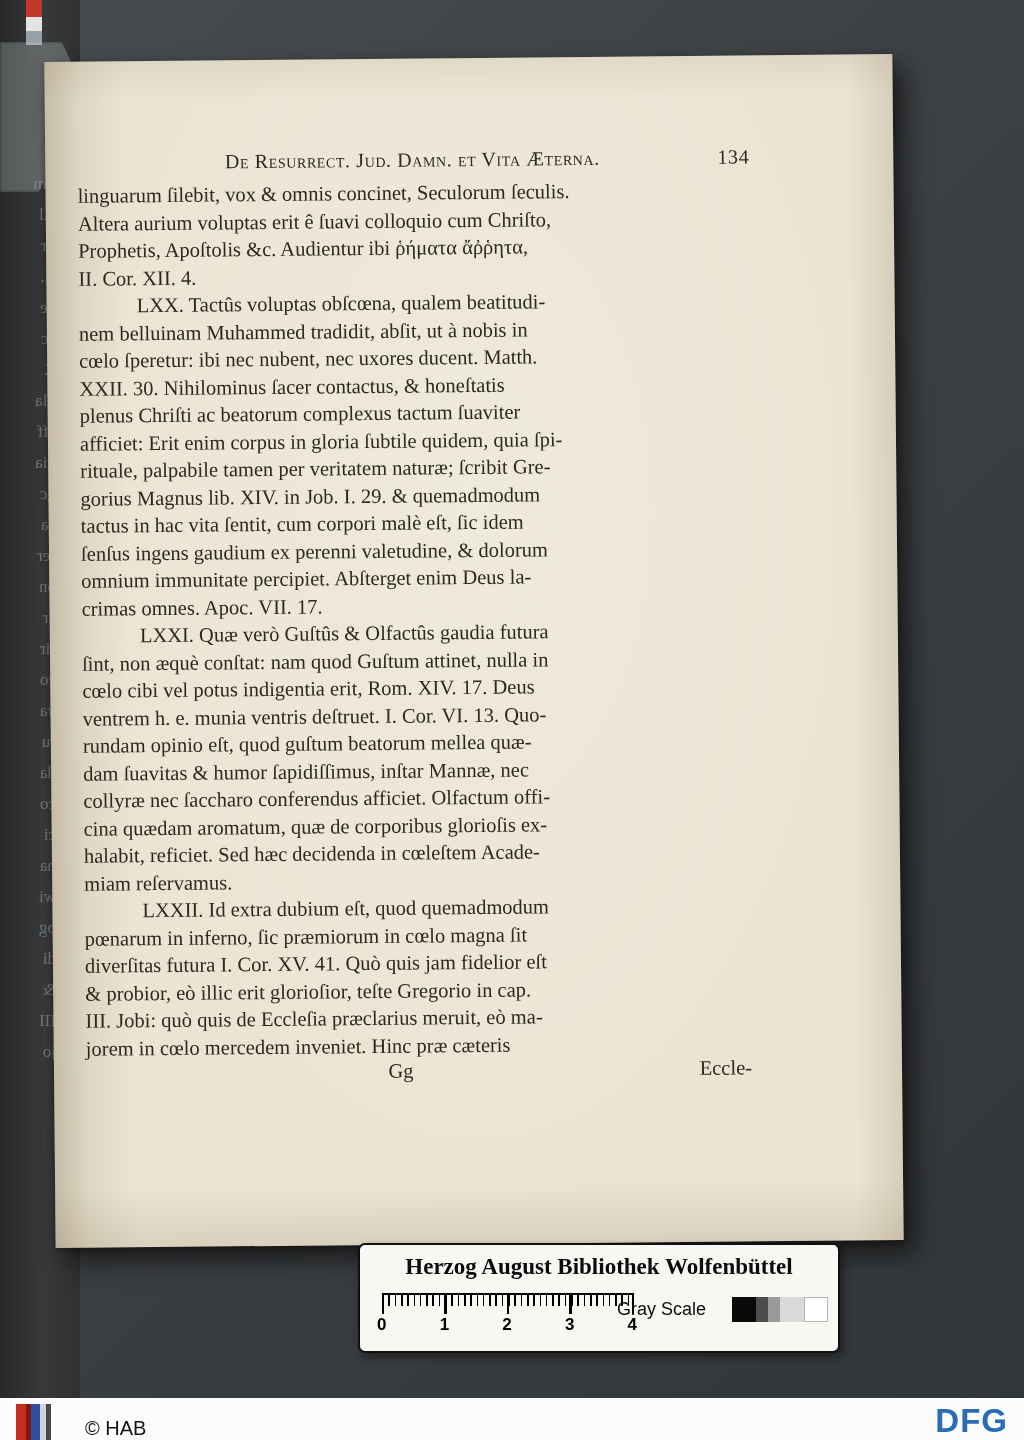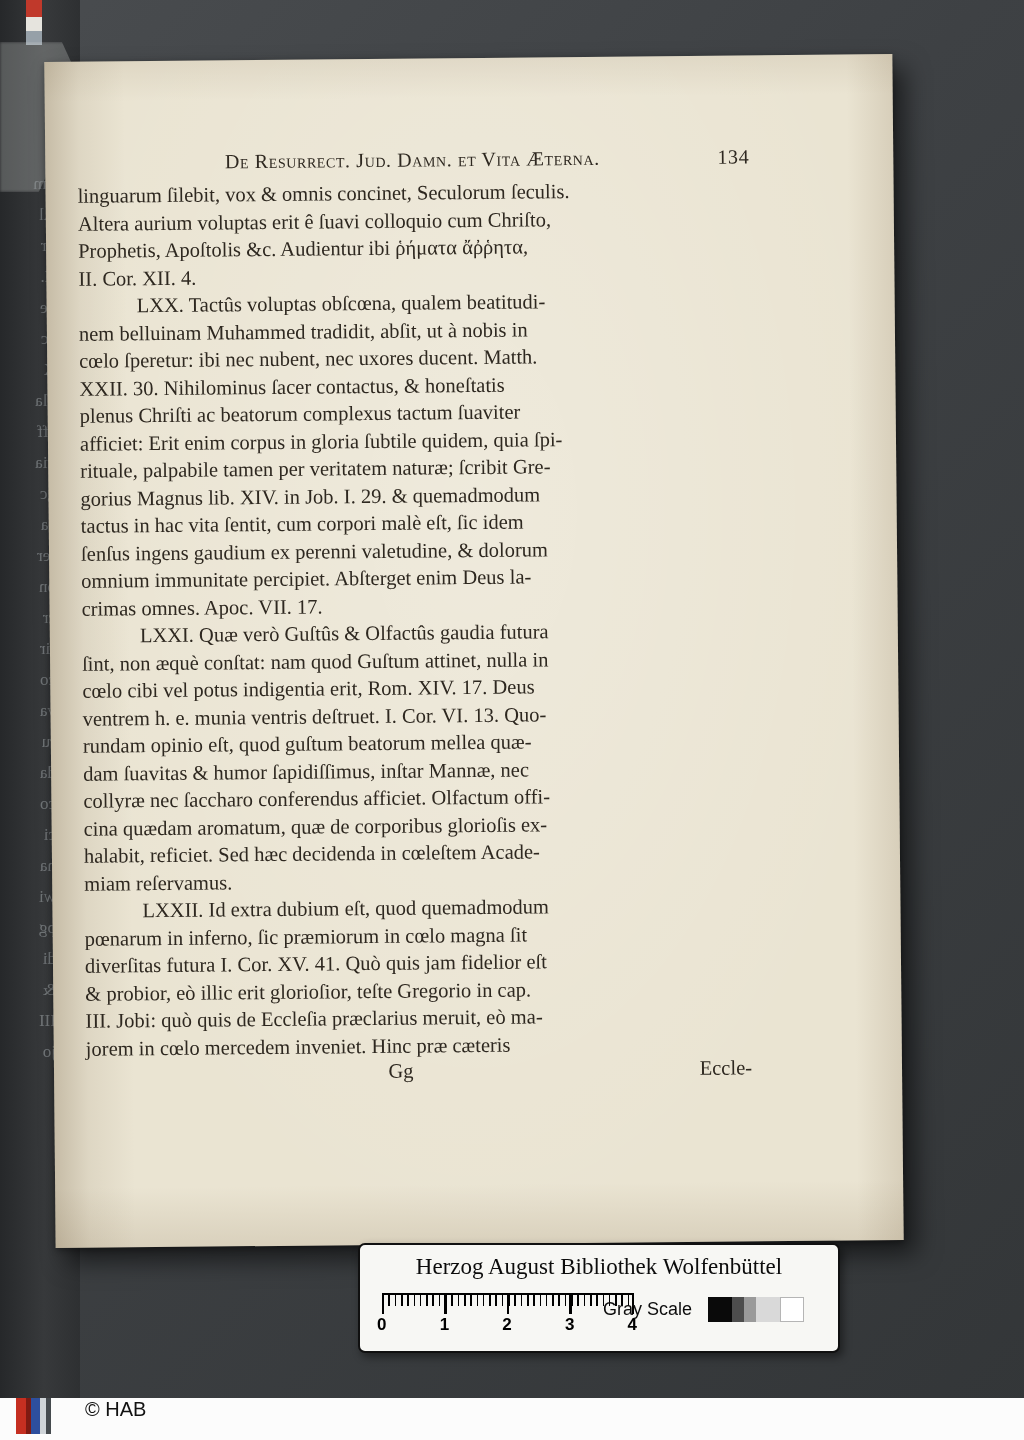--- a/index.html
+++ b/index.html
@@ -35,38 +35,38 @@
   .pghead-num{margin-left:16px;font-variant:normal;}
   .line{font-size:20.5px;line-height:27.5px;white-space:nowrap;}
   .line.indent{padding-left:58px;}
   .catchrow{position:relative;height:28px;font-size:20.5px;}
   .catch-center{position:absolute;left:45%;}
   .catch-right{position:absolute;right:6px;}
   
   .plate{position:absolute;left:358px;top:1243px;width:478px;height:106px;
     background:#f7f7f4;border:2px solid #101010;border-radius:7px;
     box-shadow:3px 4px 9px rgba(0,0,0,.45);}
-  .plate-title{text-align:center;font-weight:normal;font-size:23px;margin-top:9px;
+  .plate-title{text-align:center;font-weight:bold;font-size:23px;margin-top:9px;
     font-family:"Liberation Serif",serif;color:#0c0c0c;}
   .ruler{position:absolute;left:22px;top:48px;width:252px;height:44px;}
   .ruler-line{position:absolute;top:0;left:0;width:100%;height:2px;background:#000;}
   .ruler-minor{position:absolute;top:0;left:0;width:100%;height:13px;
     background:repeating-linear-gradient(90deg,#000 0 1.6px,rgba(0,0,0,0) 1.6px 6.3px);}
   .ruler-major{position:absolute;top:0;left:0;width:100%;height:21px;
     background:repeating-linear-gradient(90deg,#000 0 2.2px,rgba(0,0,0,0) 2.2px 62.5px);}
   .ruler-numbers{position:absolute;top:22px;left:-5px;width:260px;display:flex;
     justify-content:space-between;font-family:"Liberation Sans",sans-serif;
     font-size:17px;font-weight:bold;color:#000;}
-  .grayscale{position:absolute;right:34px;top:52px;display:flex;align-items:center;gap:16px;}
+  .grayscale{position:absolute;right:10px;top:52px;display:flex;align-items:center;gap:26px;}
   .gs-label{font-family:"Liberation Sans",sans-serif;font-size:18px;color:#0c0c0c;}
   .gs-swatches{display:flex;}
   .sw{width:24px;height:25px;}
   
   .bottombar{position:absolute;left:0;bottom:0;width:1024px;height:42px;background:#fcfcfc;
-    display:flex;align-items:flex-start;}
+    display:flex;align-items:flex-end;}
   .calib{display:flex;height:36px;margin-left:16px;}
   .calib span{display:block;height:100%;}
   .caption{margin-left:34px;font-family:"Liberation Sans",sans-serif;font-size:20px;
     color:#121212;display:flex;gap:8px;white-space:nowrap;}
   .dfg{margin-left:auto;margin-right:16px;font-family:"Liberation Sans",sans-serif;
     font-weight:bold;font-size:33px;letter-spacing:1px;color:#2a6db5;margin-top:44px;}
 </style>
 </head>
 <body>
 

